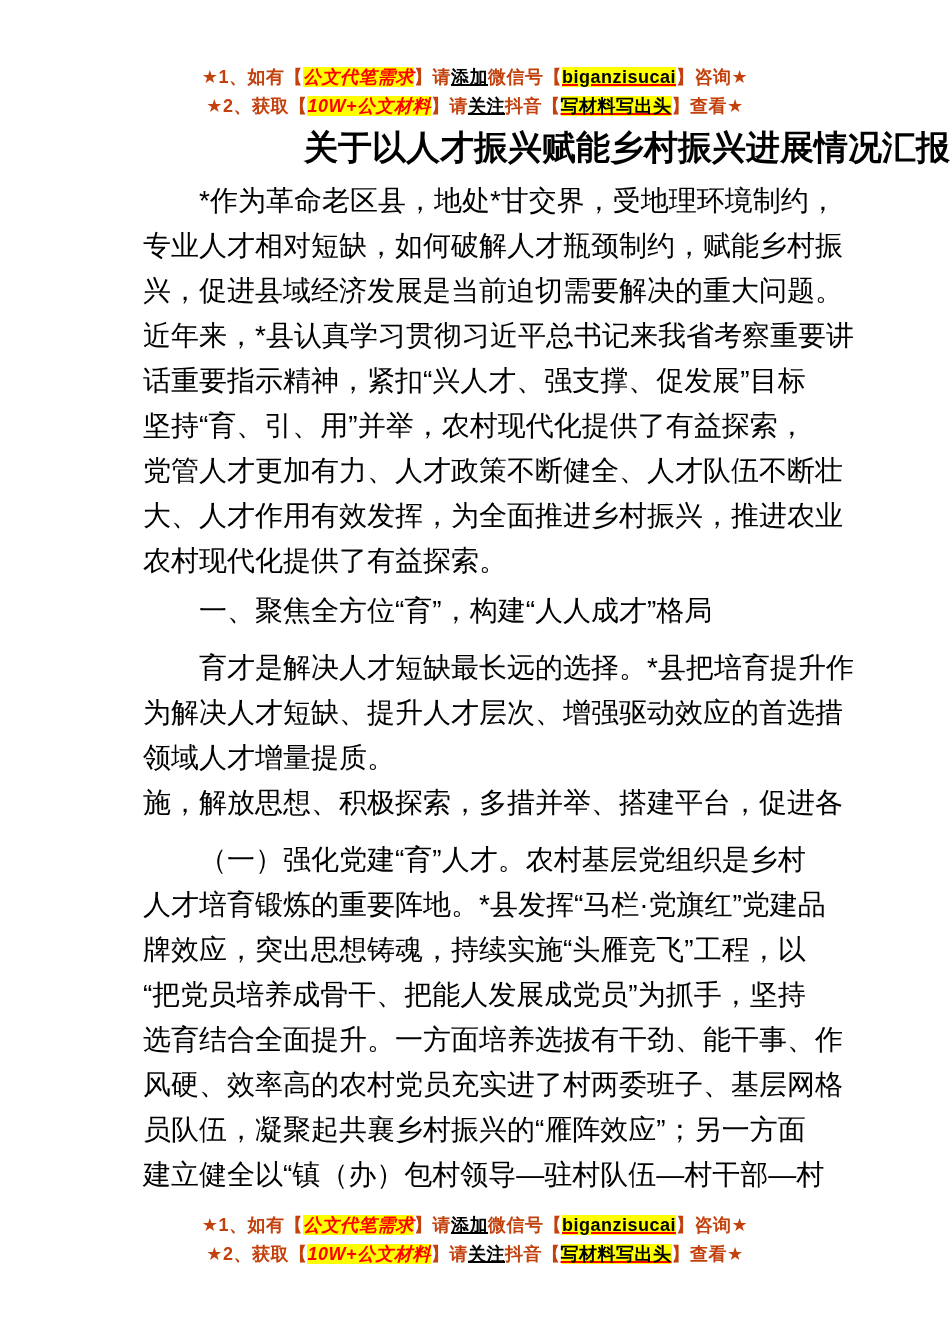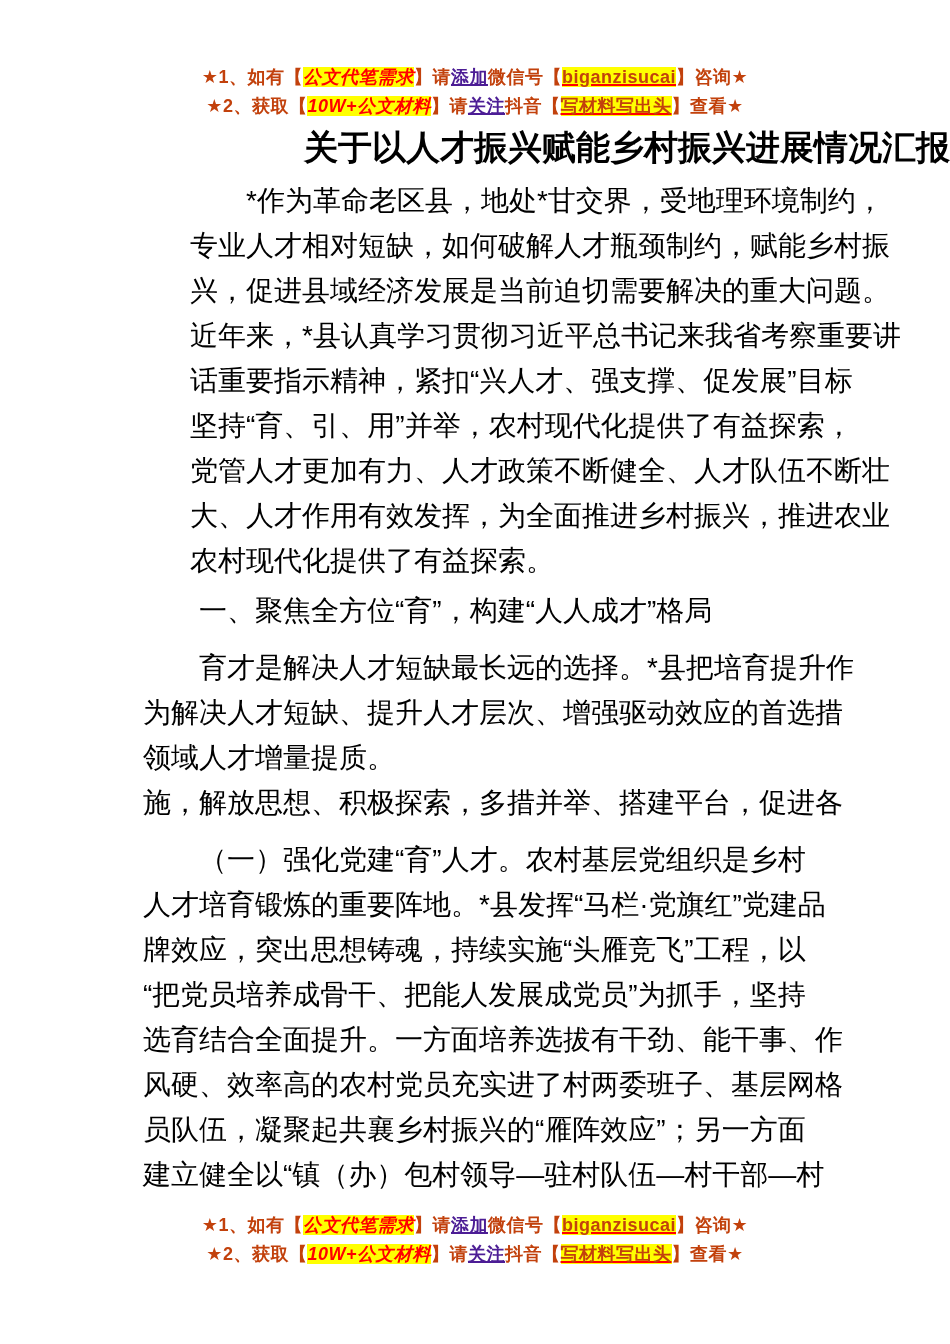--- a/index.html
+++ b/index.html
@@ -18,45 +18,45 @@
     font-size:18px;font-weight:bold;line-height:29px;
     letter-spacing:0.5px;
   }
   #doc-header{top:63px;}
   #doc-footer{top:1211px;}
   .rich-line{white-space:nowrap;}
   .seg{}
   .seg-plain{color:#c2410c;}
   .seg-hl{color:#ff0000;background:#ffff00;font-style:italic;}
   .seg-hl-ul{
-    color:#c2410c;background:#ffff00;
+    color:#000000;background:#ffff00;
     text-decoration:underline;
     -webkit-text-decoration-color:#ff0000;
     text-decoration-color:#ff0000;
     text-decoration-thickness:2px;
   }
   .seg-ul{
-    color:#4c1d95;
+    color:#000000;
     text-decoration:underline;
     text-decoration-thickness:2px;
   }
   
   #doc-title{
     position:absolute;top:123px;left:0;width:100%;
     text-align:right;
     font-size:34px;line-height:48px;font-weight:600;
     white-space:nowrap;
   }
   
   #doc-body{
     position:absolute;top:178px;left:143px;width:664px;
     font-size:28px;line-height:45px;font-weight:500;
   }
   .block{margin:12px 0 0 0;}
-  .block:first-child{margin-top:0;margin-left:47px;}
+  .block:first-child{margin-top:0;}
   .block.heading{margin-top:5px;}
   .line{white-space:nowrap;}
   .line.first{text-indent:2em;}
 </style>
 </head>
 <body>
 
 <div id="page">
   <div id="doc-header" class="banner">
       <div class="rich-line"><span class="seg seg-plain">★1、如有【</span><span class="seg seg-hl">公文代笔需求</span><span class="seg seg-plain">】请</span><span class="seg seg-ul">添加</span><span class="seg seg-plain">微信号【</span><span class="seg seg-hl-ul">biganzisucai</span><span class="seg seg-plain">】咨询★</span></div>

